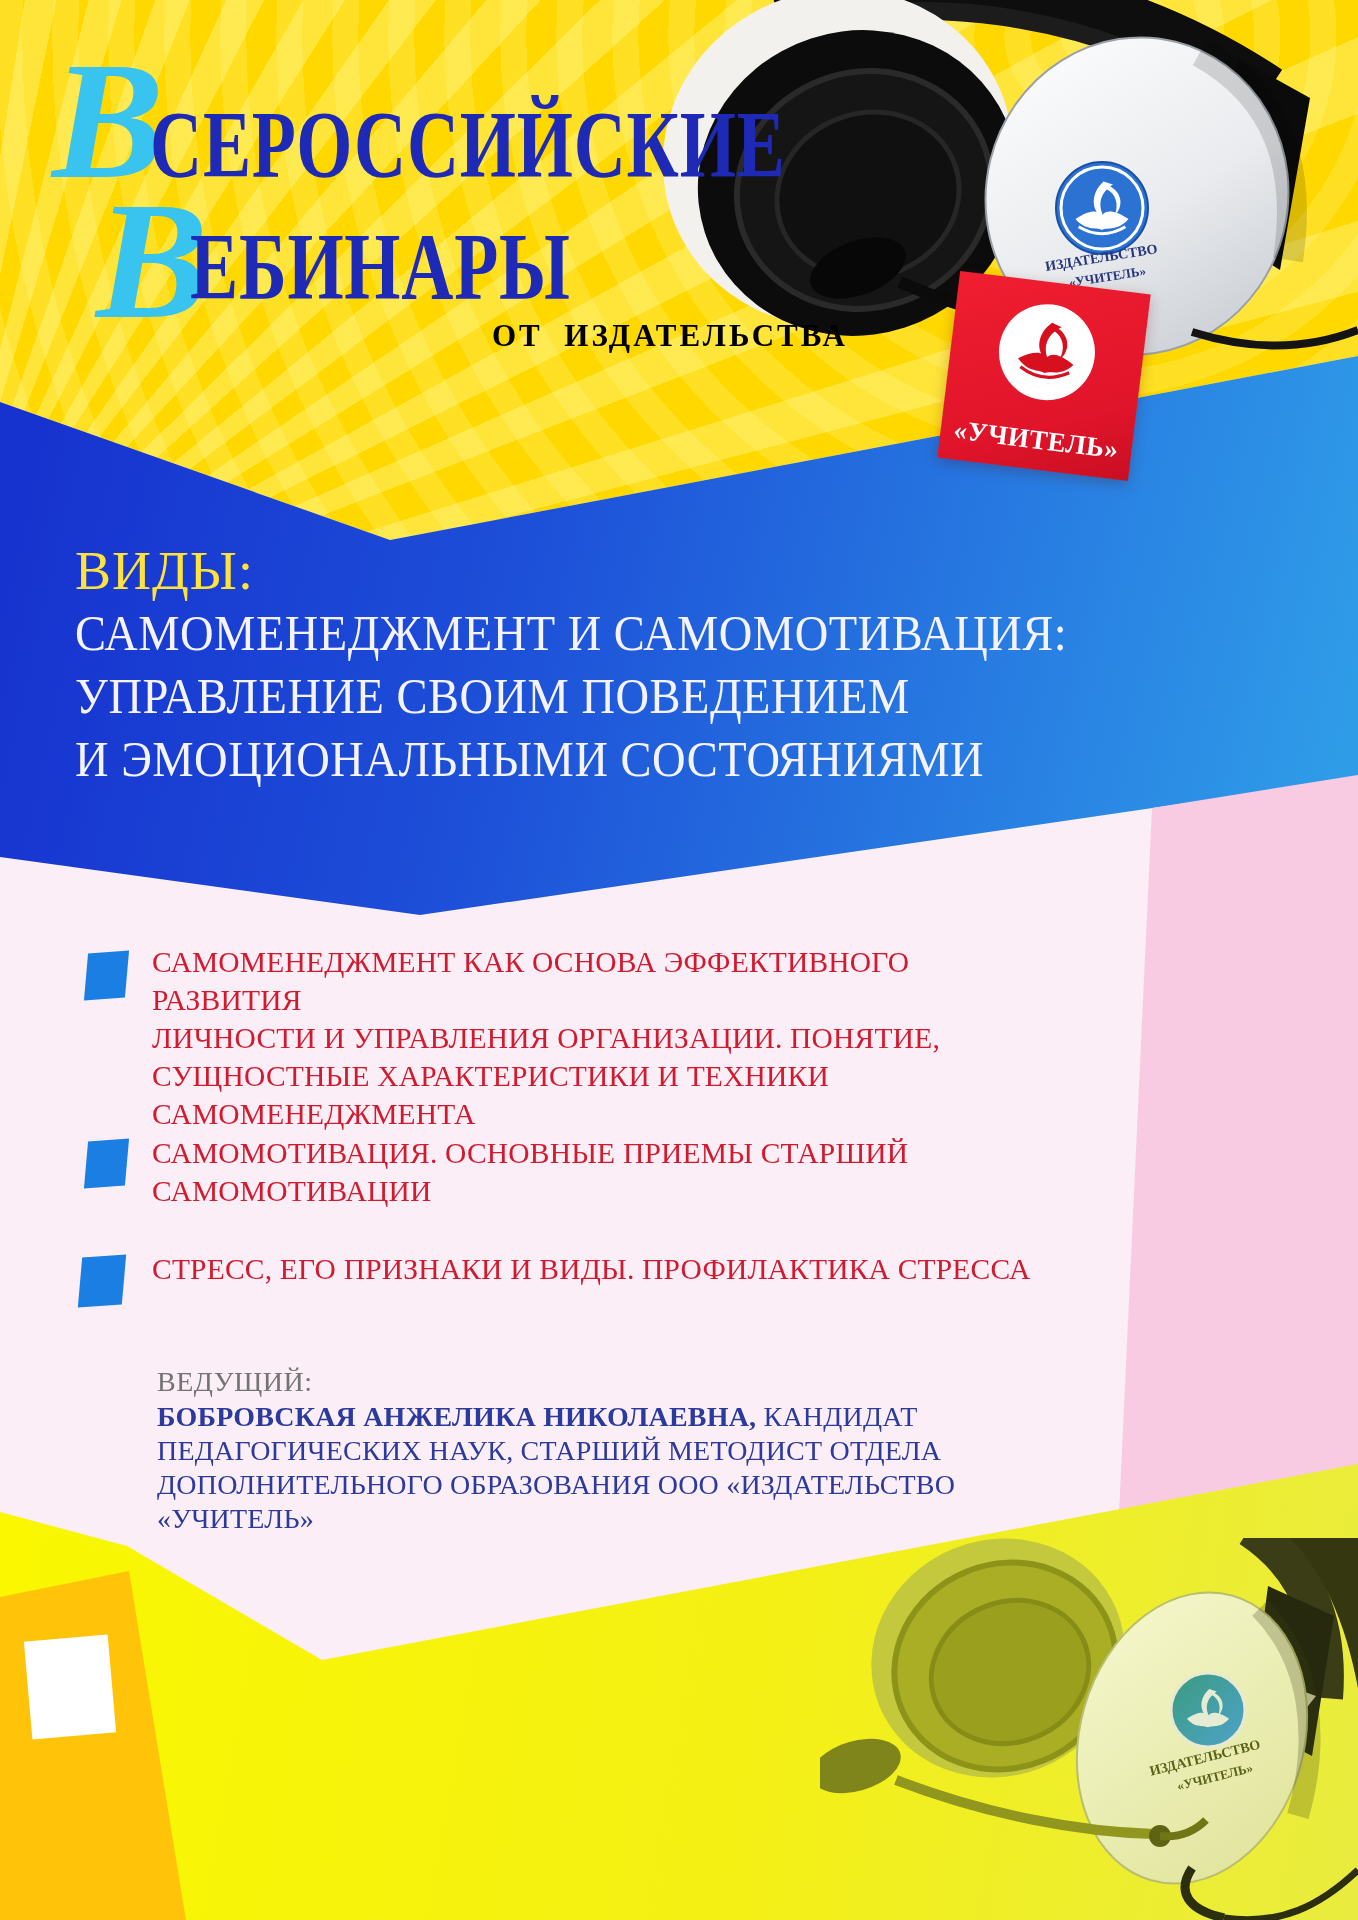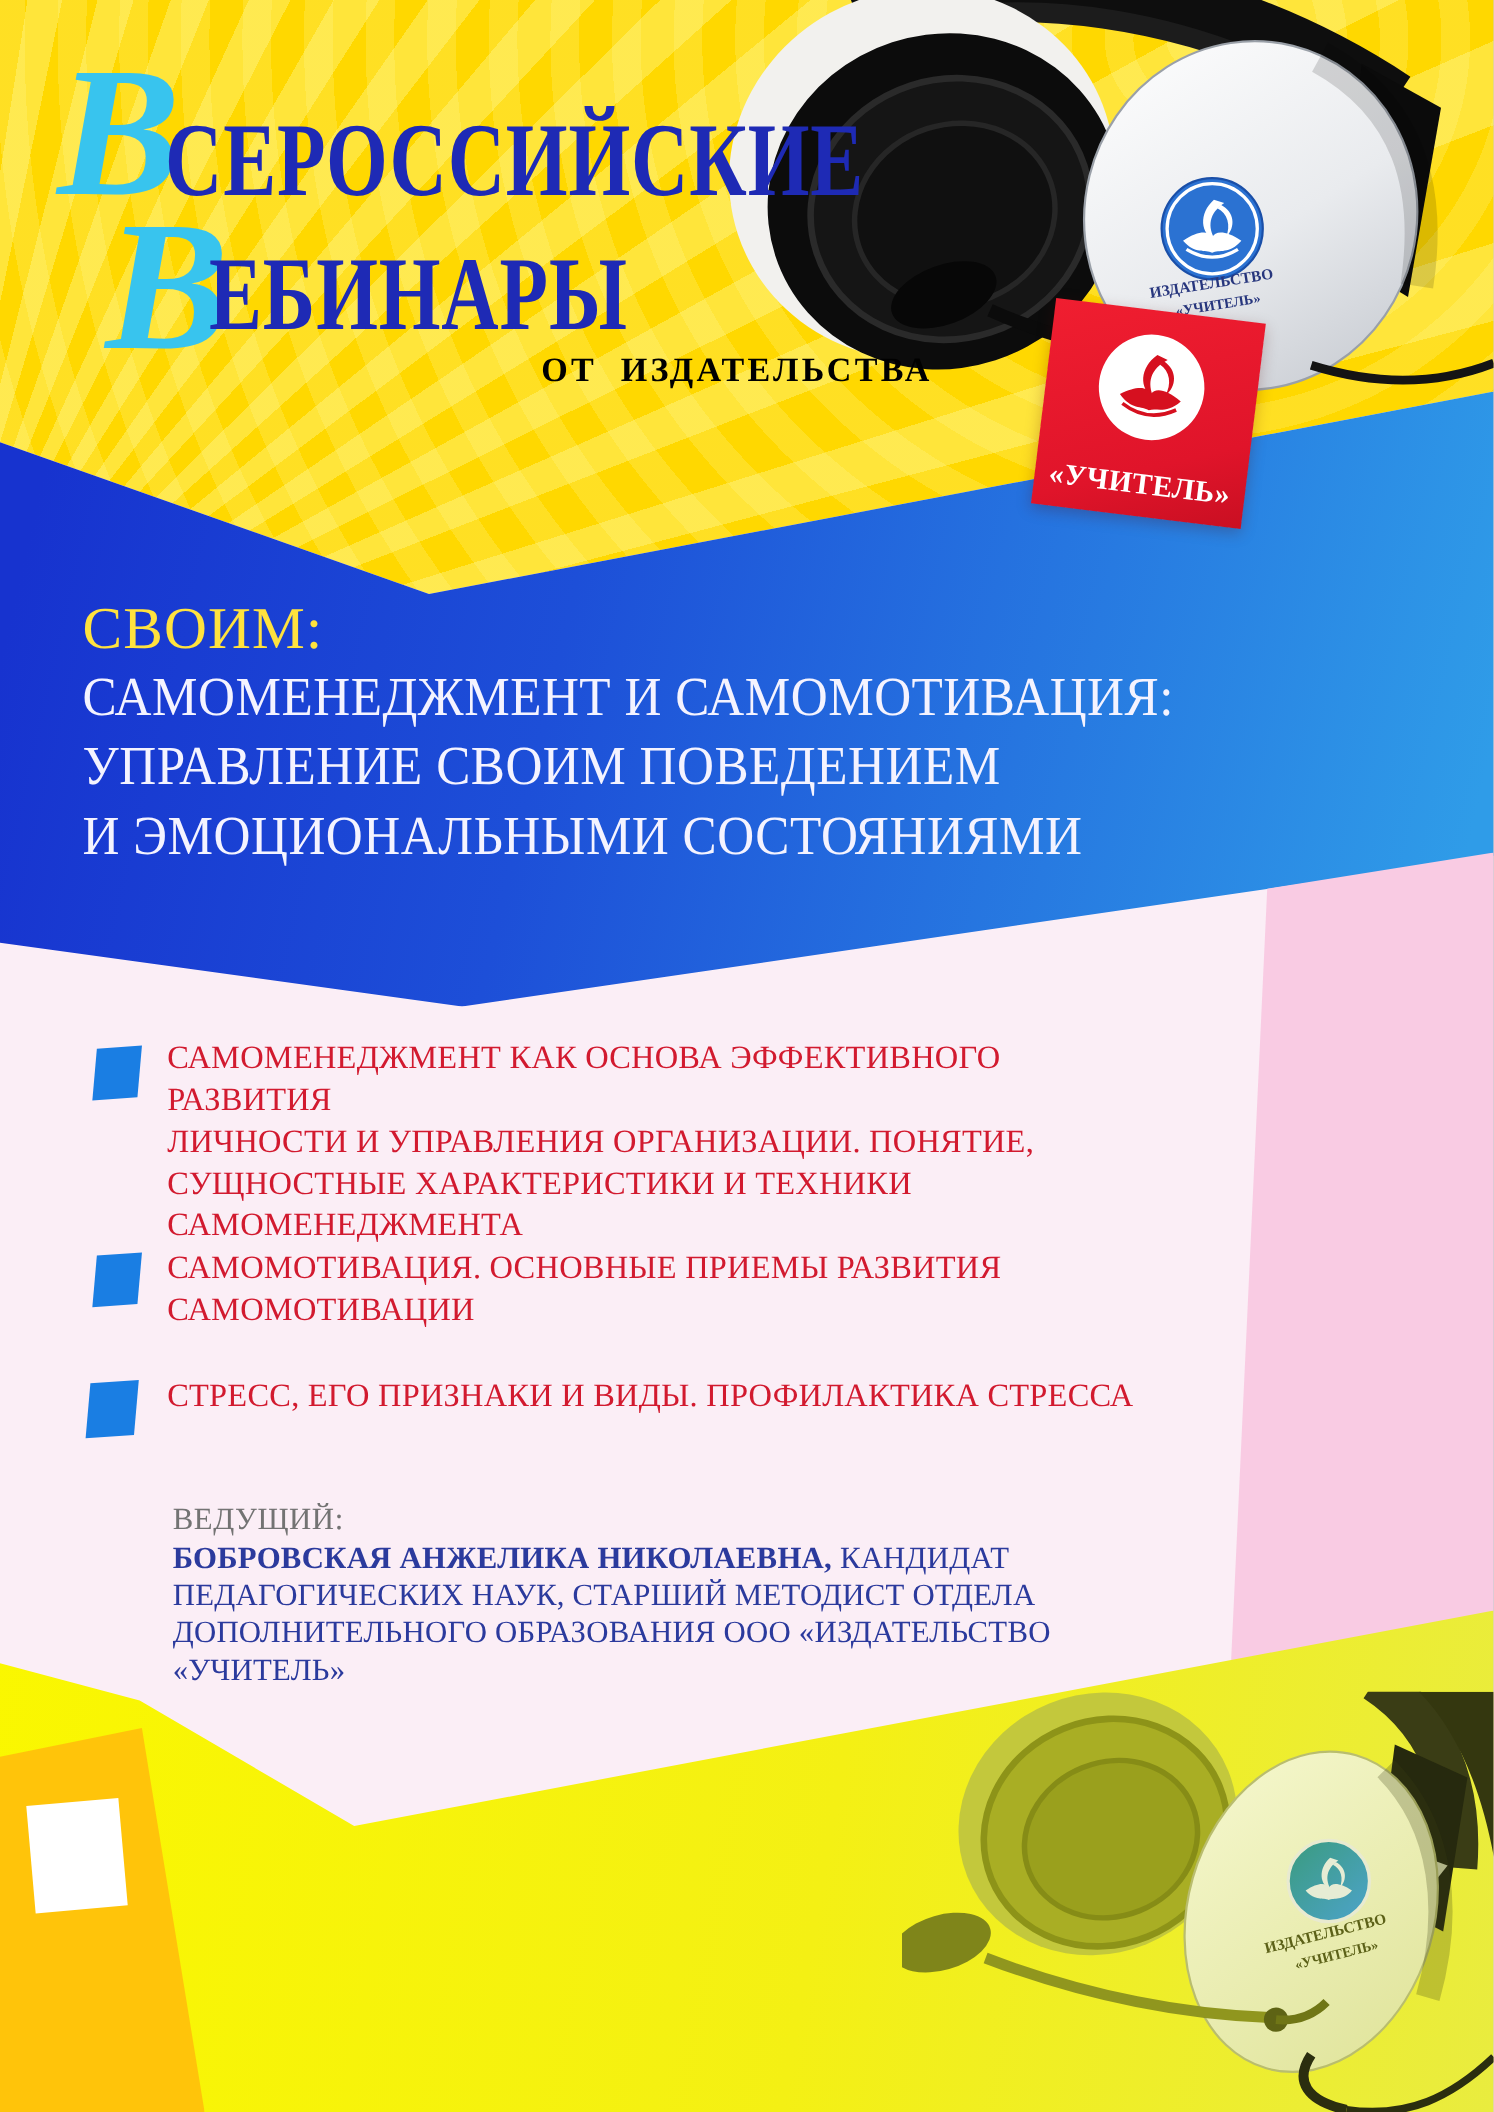--- a/index.html
+++ b/index.html
@@ -140,21 +140,21 @@
   </svg>
 
   <div class="abs big-initial" style="left:52px;top:36px;">В</div>
   <div class="abs title-word" style="left:150px;top:98px;">СЕРОССИЙСКИЕ</div>
   <div class="abs big-initial" style="left:96px;top:176px;">В</div>
   <div class="abs title-word" style="left:190px;top:220px;">ЕБИНАРЫ</div>
 
   <div class="abs" id="publisher-line">ОТ  ИЗДАТЕЛЬСТВА</div>
 
   <div id="banner" class="abs"></div>
-  <div class="abs" id="theme-label">СВОИМ:</div>
+  <div class="abs" id="theme-label">ВИДЫ:</div>
   <div class="abs" id="theme-text">САМОМЕНЕДЖМЕНТ И САМОМОТИВАЦИЯ:
 УПРАВЛЕНИЕ СВОИМ ПОВЕДЕНИЕМ
 И ЭМОЦИОНАЛЬНЫМИ СОСТОЯНИЯМИ</div>
 
   <div id="badge" class="abs">
     <div class="circle">
       <svg width="96" height="96" viewBox="0 0 96 96">
         <g transform="translate(48 46) scale(.82)" fill="#d6101f">
           <path d="M2 -34 C -16 -18 -14 6 4 14 C -6 -2 -4 -18 14 -30 Z"></path>
           <path d="M10 -28 C 26 -20 28 -2 16 10 C 22 -4 18 -18 6 -24 Z"></path>
@@ -168,21 +168,21 @@
 
   <div id="pink-wedge" class="abs"></div>
 
   <div class="abs topic-marker" style="left:86px;top:952px;"></div>
   <div class="abs topic-text" style="left:152px;top:943px;width:900px;">САМОМЕНЕДЖМЕНТ КАК ОСНОВА ЭФФЕКТИВНОГО РАЗВИТИЯ
 ЛИЧНОСТИ И УПРАВЛЕНИЯ ОРГАНИЗАЦИИ.  ПОНЯТИЕ,
 СУЩНОСТНЫЕ ХАРАКТЕРИСТИКИ И ТЕХНИКИ
 САМОМЕНЕДЖМЕНТА</div>
 
   <div class="abs topic-marker" style="left:86px;top:1140px;"></div>
-  <div class="abs topic-text" style="left:152px;top:1134px;width:900px;">САМОМОТИВАЦИЯ. ОСНОВНЫЕ ПРИЕМЫ РАЗВИТИЯ
+  <div class="abs topic-text" style="left:152px;top:1134px;width:900px;">САМОМОТИВАЦИЯ. ОСНОВНЫЕ ПРИЕМЫ СТАРШИЙ
 САМОМОТИВАЦИИ</div>
 
   <div class="abs topic-marker" style="left:80px;top:1256px;width:44px;height:50px;"></div>
   <div class="abs topic-text" style="left:152px;top:1250px;width:950px;">СТРЕСС, ЕГО ПРИЗНАКИ И ВИДЫ. ПРОФИЛАКТИКА СТРЕССА</div>
 
   <div class="abs" id="presenter-label">ВЕДУЩИЙ:</div>
   <div class="abs" id="presenter-par"><b>БОБРОВСКАЯ АНЖЕЛИКА НИКОЛАЕВНА,</b><span> КАНДИДАТ ПЕДАГОГИЧЕСКИХ НАУК, СТАРШИЙ МЕТОДИСТ ОТДЕЛА ДОПОЛНИТЕЛЬНОГО ОБРАЗОВАНИЯ ООО «ИЗДАТЕЛЬСТВО «УЧИТЕЛЬ»</span></div>
 
   <div id="bottom-yellow" class="abs"></div>
   <div id="orange-stripe" class="abs"></div>

